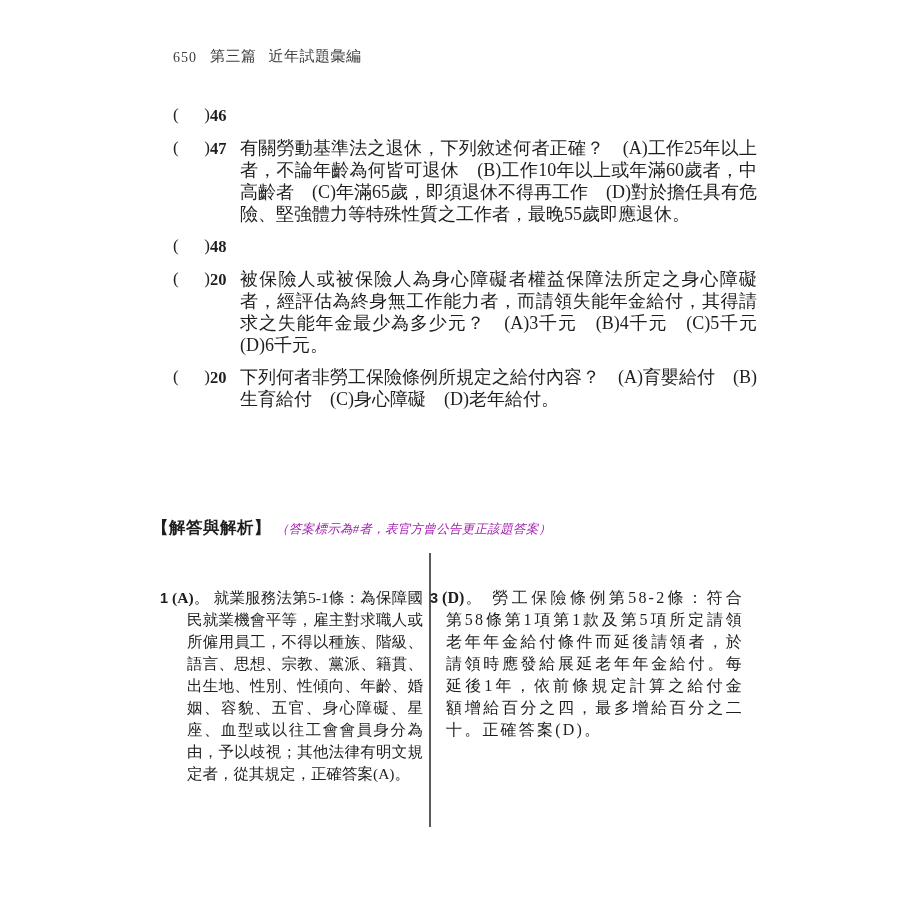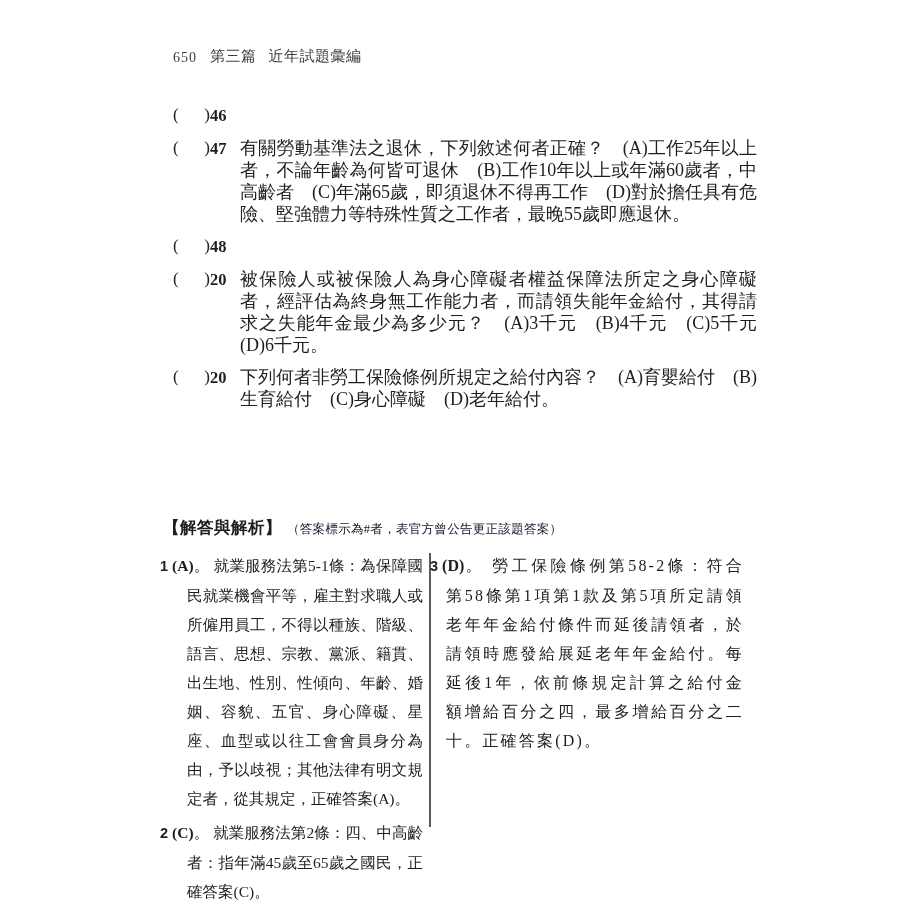--- a/index.html
+++ b/index.html
@@ -23,29 +23,29 @@
   .questions{position:absolute;left:173px;top:104px;width:584px;}
   .question{display:flex;align-items:flex-start;margin-bottom:10px;
     font-size:18px;line-height:22px;}
   .q-blank{width:37px;flex:0 0 37px;display:flex;justify-content:space-between;
     font-size:17px;color:#222;}
   .q-num{flex:0 0 30px;width:30px;
     font-family:Liberation Serif, serif;
     font-weight:bold;font-size:16.5px;padding-top:1px;}
   .q-text{flex:1;text-align:justify;}
   
-  .ans-header{position:absolute;left:163px;top:517px;display:flex;align-items:baseline;}
+  .ans-header{position:absolute;left:152px;top:517px;display:flex;align-items:baseline;}
   .ans-title{font-weight:bold;font-size:16.5px;letter-spacing:.5px;}
-  .ans-note{font-size:12.5px;color:#0f172a;margin-left:5px;letter-spacing:.3px;}
+  .ans-note{font-size:12.5px;font-style:italic;color:#a21caf;margin-left:5px;letter-spacing:.3px;}
   
   .ans-col{position:absolute;top:551px;}
   .ans-col-left{left:160px;width:263px;}
   .ans-col-right{left:430px;width:314px;}
-  .ans-item{font-size:15.5px;line-height:29px;text-align:justify;
-    padding-left:27px;text-indent:-27px;margin-bottom:5px;}
+  .ans-item{font-size:15.5px;line-height:22px;text-align:justify;
+    padding-left:27px;text-indent:-27px;margin-bottom:5px;margin-top:36px;}
   .ans-col-right .ans-item{font-size:16px;letter-spacing:2.2px;
     padding-left:16px;text-indent:-16px;margin-bottom:7px;}
   .ans-num{font-family:"Liberation Sans","DejaVu Sans",sans-serif;
     font-weight:bold;font-size:14.5px;letter-spacing:0;}
   .ans-letter{font-weight:bold;letter-spacing:0;margin-left:4px;}
   .col-divider{position:absolute;left:429px;top:553px;width:1.5px;height:274px;
     background:#5a5a5a;}
 </style>
 </head>
 <body>
@@ -107,23 +107,20 @@
 
   <div class="ans-header">
     <span class="ans-title">【解答與解析】</span>
     <span class="ans-note">（答案標示為#者，表官方曾公告更正該題答案）</span>
   </div>
 
   <div class="ans-col ans-col-left">
     <div class="ans-item">
       <span class="ans-num">1</span><span class="ans-letter">(A)</span><span class="ans-body">。 就業服務法第5-1條：為保障國民就業機會平等，雇主對求職人或所僱用員工，不得以種族、階級、語言、思想、宗教、黨派、籍貫、出生地、性別、性傾向、年齡、婚姻、容貌、五官、身心障礙、星座、血型或以往工會會員身分為由，予以歧視；其他法律有明文規定者，從其規定，正確答案(A)。</span>
     </div>
-    <div class="ans-item">
-      <span class="ans-num">2</span><span class="ans-letter">(C)</span><span class="ans-body">。 就業服務法第2條：四、中高齡者：指年滿45歲至65歲之國民，正確答案(C)。</span>
-    </div>
   </div>
 
   <div class="col-divider"></div>
 
   <div class="ans-col ans-col-right">
     <div class="ans-item">
       <span class="ans-num">3</span><span class="ans-letter">(D)</span><span class="ans-body">。 勞工保險條例第58-2條：符合第58條第1項第1款及第5項所定請領老年年金給付條件而延後請領者，於請領時應發給展延老年年金給付。每延後1年，依前條規定計算之給付金額增給百分之四，最多增給百分之二十。正確答案(D)。</span>
     </div>
   </div>
 

